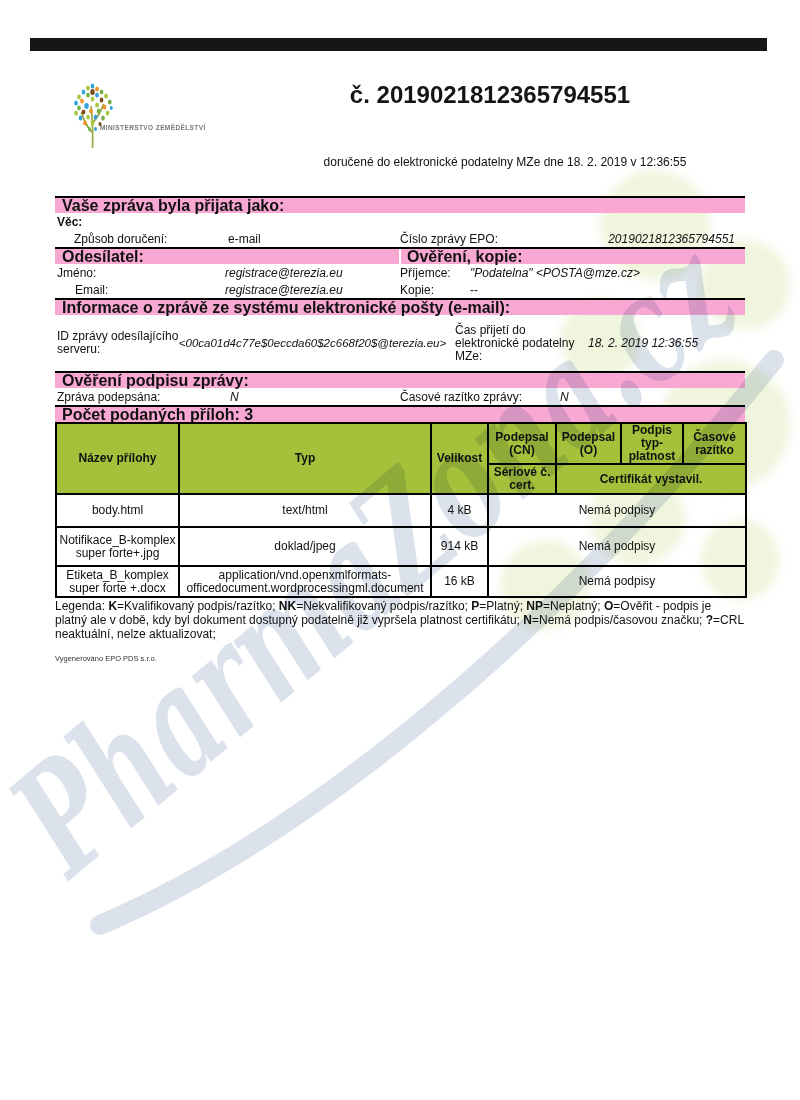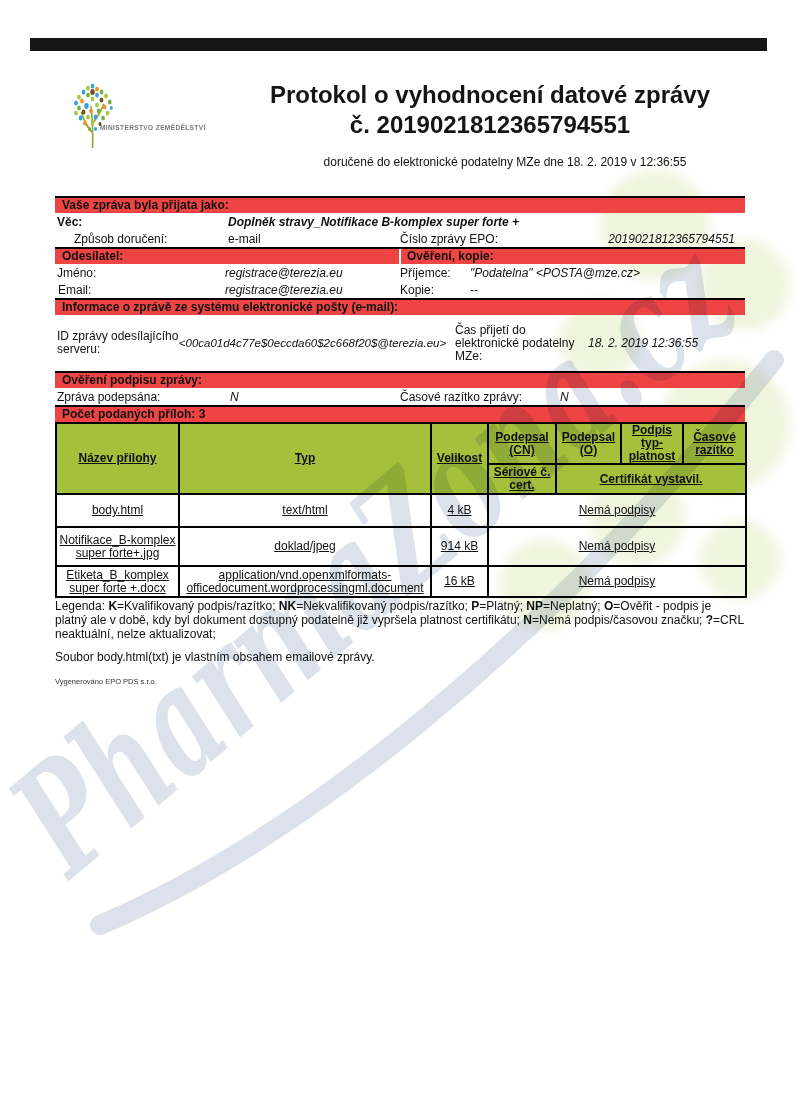--- a/index.html
+++ b/index.html
@@ -13,34 +13,34 @@
   .topbar{position:absolute;left:30px;top:38px;width:737px;height:13px;background:#161616;z-index:2;}
   .logo{position:absolute;left:70px;top:80px;z-index:2;}
   .logo-label{position:absolute;left:100px;top:124px;font-size:6.5px;font-weight:bold;
               color:#777;letter-spacing:0.4px;white-space:nowrap;z-index:2;}
   .title{position:absolute;left:240px;top:80px;width:500px;text-align:center;z-index:2;
          font-size:24px;font-weight:bold;line-height:30px;color:#151515;}
   .subtitle{position:absolute;left:255px;top:155px;width:500px;text-align:center;
             font-size:12px;z-index:2;}
   
   .main{position:absolute;left:55px;top:196px;width:690px;z-index:1;font-size:12px;}
-  .gbar{position:relative;background:#ef4444;border-top:2px solid #000;height:15px;
-        line-height:15px;font-weight:bold;font-size:12px;}
+  .gbar{position:relative;background:#f9a8d4;border-top:2px solid #000;height:15px;
+        line-height:15px;font-weight:bold;font-size:16px;}
   .gbar .t{position:absolute;left:7px;white-space:nowrap;}
   .gbar .t2{position:absolute;left:352px;white-space:nowrap;}
   .gbar .gap{position:absolute;left:344px;top:0;width:2px;height:15px;background:#fff;}
   .drow{position:relative;}
   .drow span{position:absolute;top:50%;transform:translateY(-50%);white-space:nowrap;}
   .b{font-weight:bold;} .i{font-style:italic;}
   .inforow{position:relative;height:56px;}
   .inforow .blk{position:absolute;top:50%;transform:translateY(-50%);line-height:13px;}
   
   table.att{border-collapse:collapse;table-layout:fixed;width:690px;margin-top:0;}
   table.att th,table.att td{border:2px solid #000;text-align:center;vertical-align:middle;
-        font-size:12px;line-height:13px;padding:0 2px;overflow-wrap:break-word;text-decoration:underline;}
+        font-size:12px;line-height:13px;padding:0 2px;overflow-wrap:break-word;}
   table.att th{background:#a5c13c;font-weight:bold;}
   table.att td{background:transparent;}
   tr.h1 th{height:33px;} tr.h2 th{height:28px;}
   tbody.rows tr:nth-child(1){height:33px;}
   tbody.rows tr:nth-child(2){height:39px;}
   tbody.rows tr:nth-child(3){height:31px;}
   
   .legend{margin-top:1px;line-height:14px;font-size:12px;}
   .footerp{margin-top:9px;line-height:14px;font-size:12px;}
   .generated{margin-top:13px;font-size:7.5px;color:#333;}
@@ -97,54 +97,52 @@
         <circle cx="20" cy="43" r="2.5" fill="#ef9327"></circle>
       <circle cx="30" cy="43" r="2.5" fill="#a8c63c"></circle>
         <circle cx="40" cy="44" r="2" fill="#7a4a21"></circle>
       <circle cx="26" cy="49" r="2" fill="#76b043"></circle>
         <circle cx="34" cy="49" r="2" fill="#33a3dc"></circle>
     </svg>
   </div>
   <span class="logo-label">MINISTERSTVO ZEMĚDĚLSTVÍ</span>
 
   <div class="title">
-    <div>Protokol o vyhodnocení datové zprávy</div>
     <div>č. 2019021812365794551</div>
   </div>
   <div class="subtitle">doručené do elektronické podatelny MZe dne 18. 2. 2019 v 12:36:55</div>
 
   <div class="main">
 
     <div class="gbar">
       <span class="t">Vaše zpráva byla přijata jako:</span>
     </div>
     <div class="drow" style="height:17px">
       <span class="b" style="left:2px">Věc:</span>
-      <span class="b i" style="left:173px">Doplněk stravy_Notifikace B-komplex super forte +</span>
     </div>
     <div class="drow" style="height:17px">
       <span style="left:19px">Způsob doručení:</span>
       <span style="left:173px">e-mail</span>
       <span style="left:345px">Číslo zprávy EPO:</span>
       <span class="i" style="right:10px">2019021812365794551</span>
     </div>
 
     <div class="gbar">
       <span class="t">Odesílatel:</span>
       <i class="gap"></i>
       <span class="t2">Ověření, kopie:</span>
     </div>
     <div class="drow" style="height:17px">
       <span style="left:2px">Jméno:</span>
       <span class="i" style="left:170px">registrace@terezia.eu</span>
       <span style="left:345px">Příjemce:</span>
       <span class="i" style="left:415px">"Podatelna" &lt;POSTA@mze.cz&gt;</span>
     </div>
     <div class="drow" style="height:17px">
-      <span style="left:3px">Email:</span>
+      <span style="left:20px">Email:</span>
       <span class="i" style="left:170px">registrace@terezia.eu</span>
       <span style="left:345px">Kopie:</span>
       <span style="left:415px">--</span>
     </div>
 
     <div class="gbar">
       <span class="t">Informace o zprávě ze systému elektronické pošty (e-mail):</span>
     </div>
     <div class="inforow">
       <div class="blk" style="left:2px;width:133px">ID zprávy odesílajícího serveru:</div>
@@ -210,21 +208,20 @@
             <td>application/vnd.openxmlformats-officedocument.wordprocessingml.document</td>
             <td>16 kB</td>
             <td colspan="4">Nemá podpisy</td>
           </tr>
         </tbody>
     </table>
 
     <div class="legend"><span>Legenda: </span><b>K</b><span>=Kvalifikovaný podpis/razítko; </span><b>NK</b><span>=Nekvalifikovaný podpis/razítko; </span><b>P</b><span>=Platný; </span><b>NP</b><span>=Neplatný; </span><b>O</b><span>=Ověřit - podpis je platný ale v době, kdy byl dokument dostupný podatelně již vypršela platnost certifikátu; </span><b>N</b><span>=Nemá podpis/časovou značku; </span><b>?</b><span>=CRL neaktuální, nelze aktualizovat;</span></div>
 
     <div class="footerp">
-      <div>Soubor body.html(txt) je vlastním obsahem emailové zprávy.</div>
     </div>
 
     <div class="generated">Vygenerováno EPO PDS s.r.o.</div>
   </div>
 
   <svg class="wm-script" width="800" height="1100" viewBox="0 0 800 1100">
     <path d="M100,925 C300,840 550,640 774,360" stroke="#b9c6d8" stroke-width="20" fill="none" stroke-linecap="round"></path>
     <text x="70" y="880" transform="rotate(-40 70 880)" textLength="880" lengthAdjust="spacingAndGlyphs" style="font-family:'DejaVu Serif',serif;font-style:italic;font-weight:bold;font-size:150px;fill:#b9c6d8;">PharmaZona.cz</text>
   </svg>
 </div>

